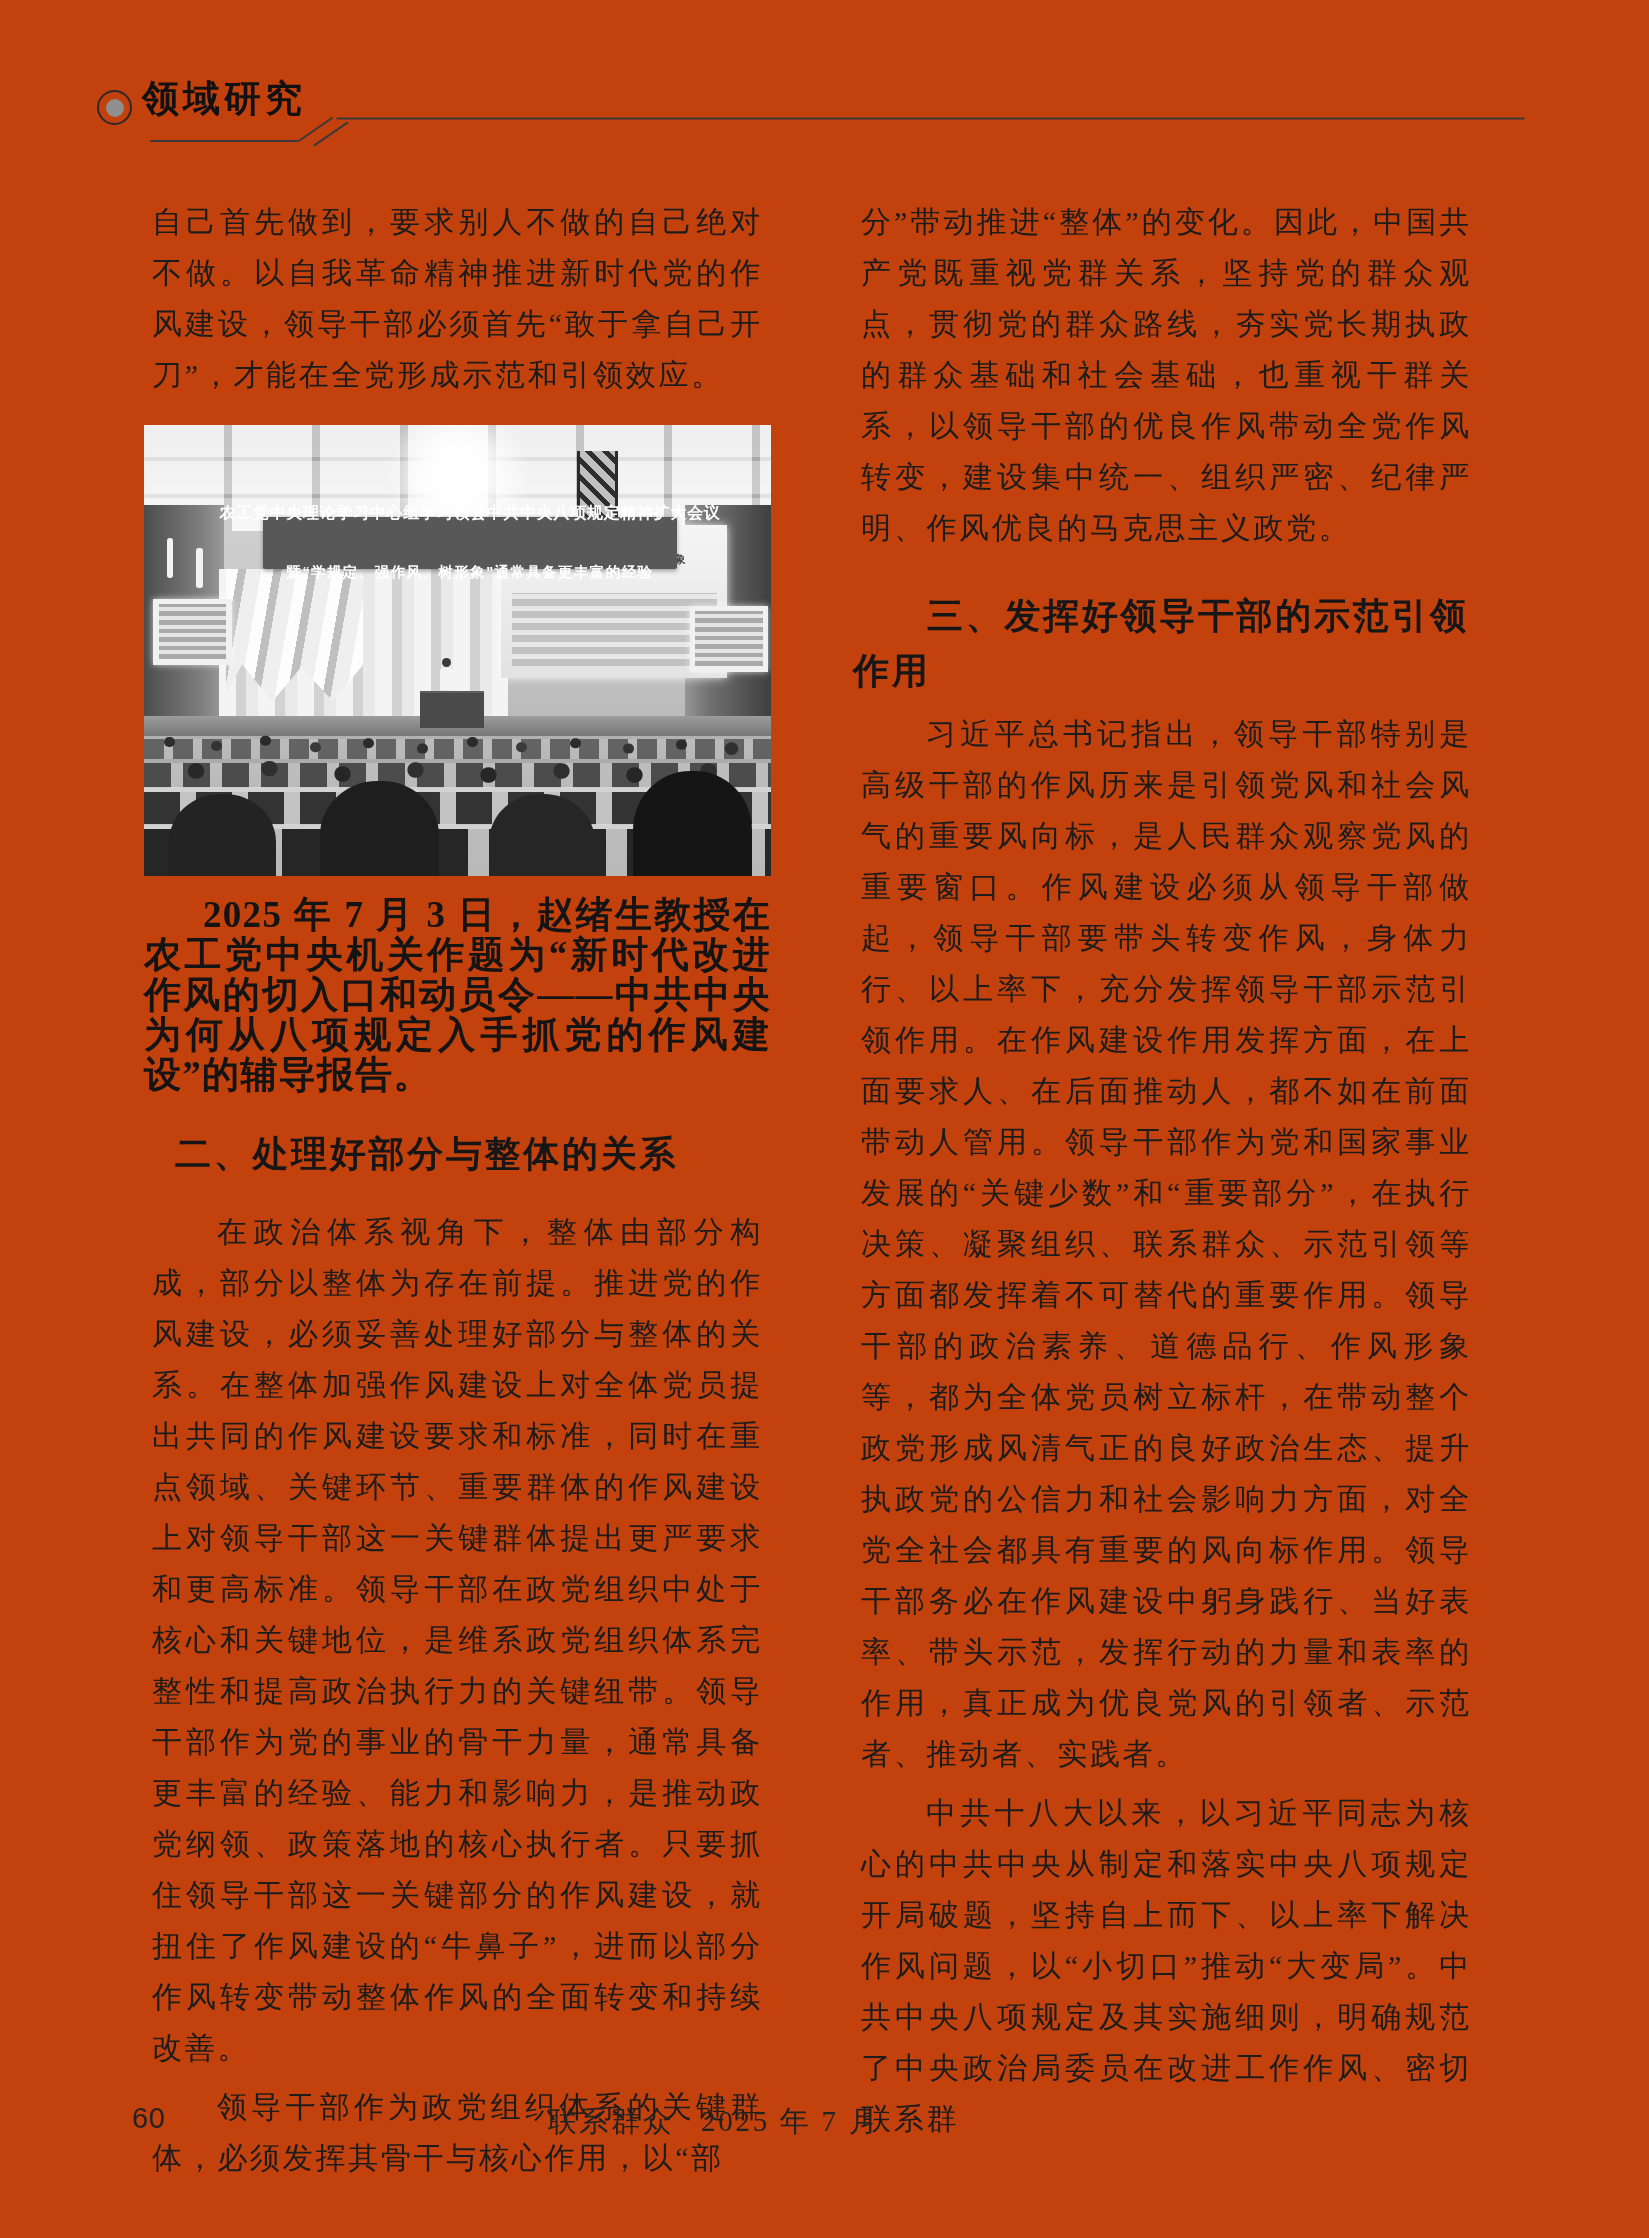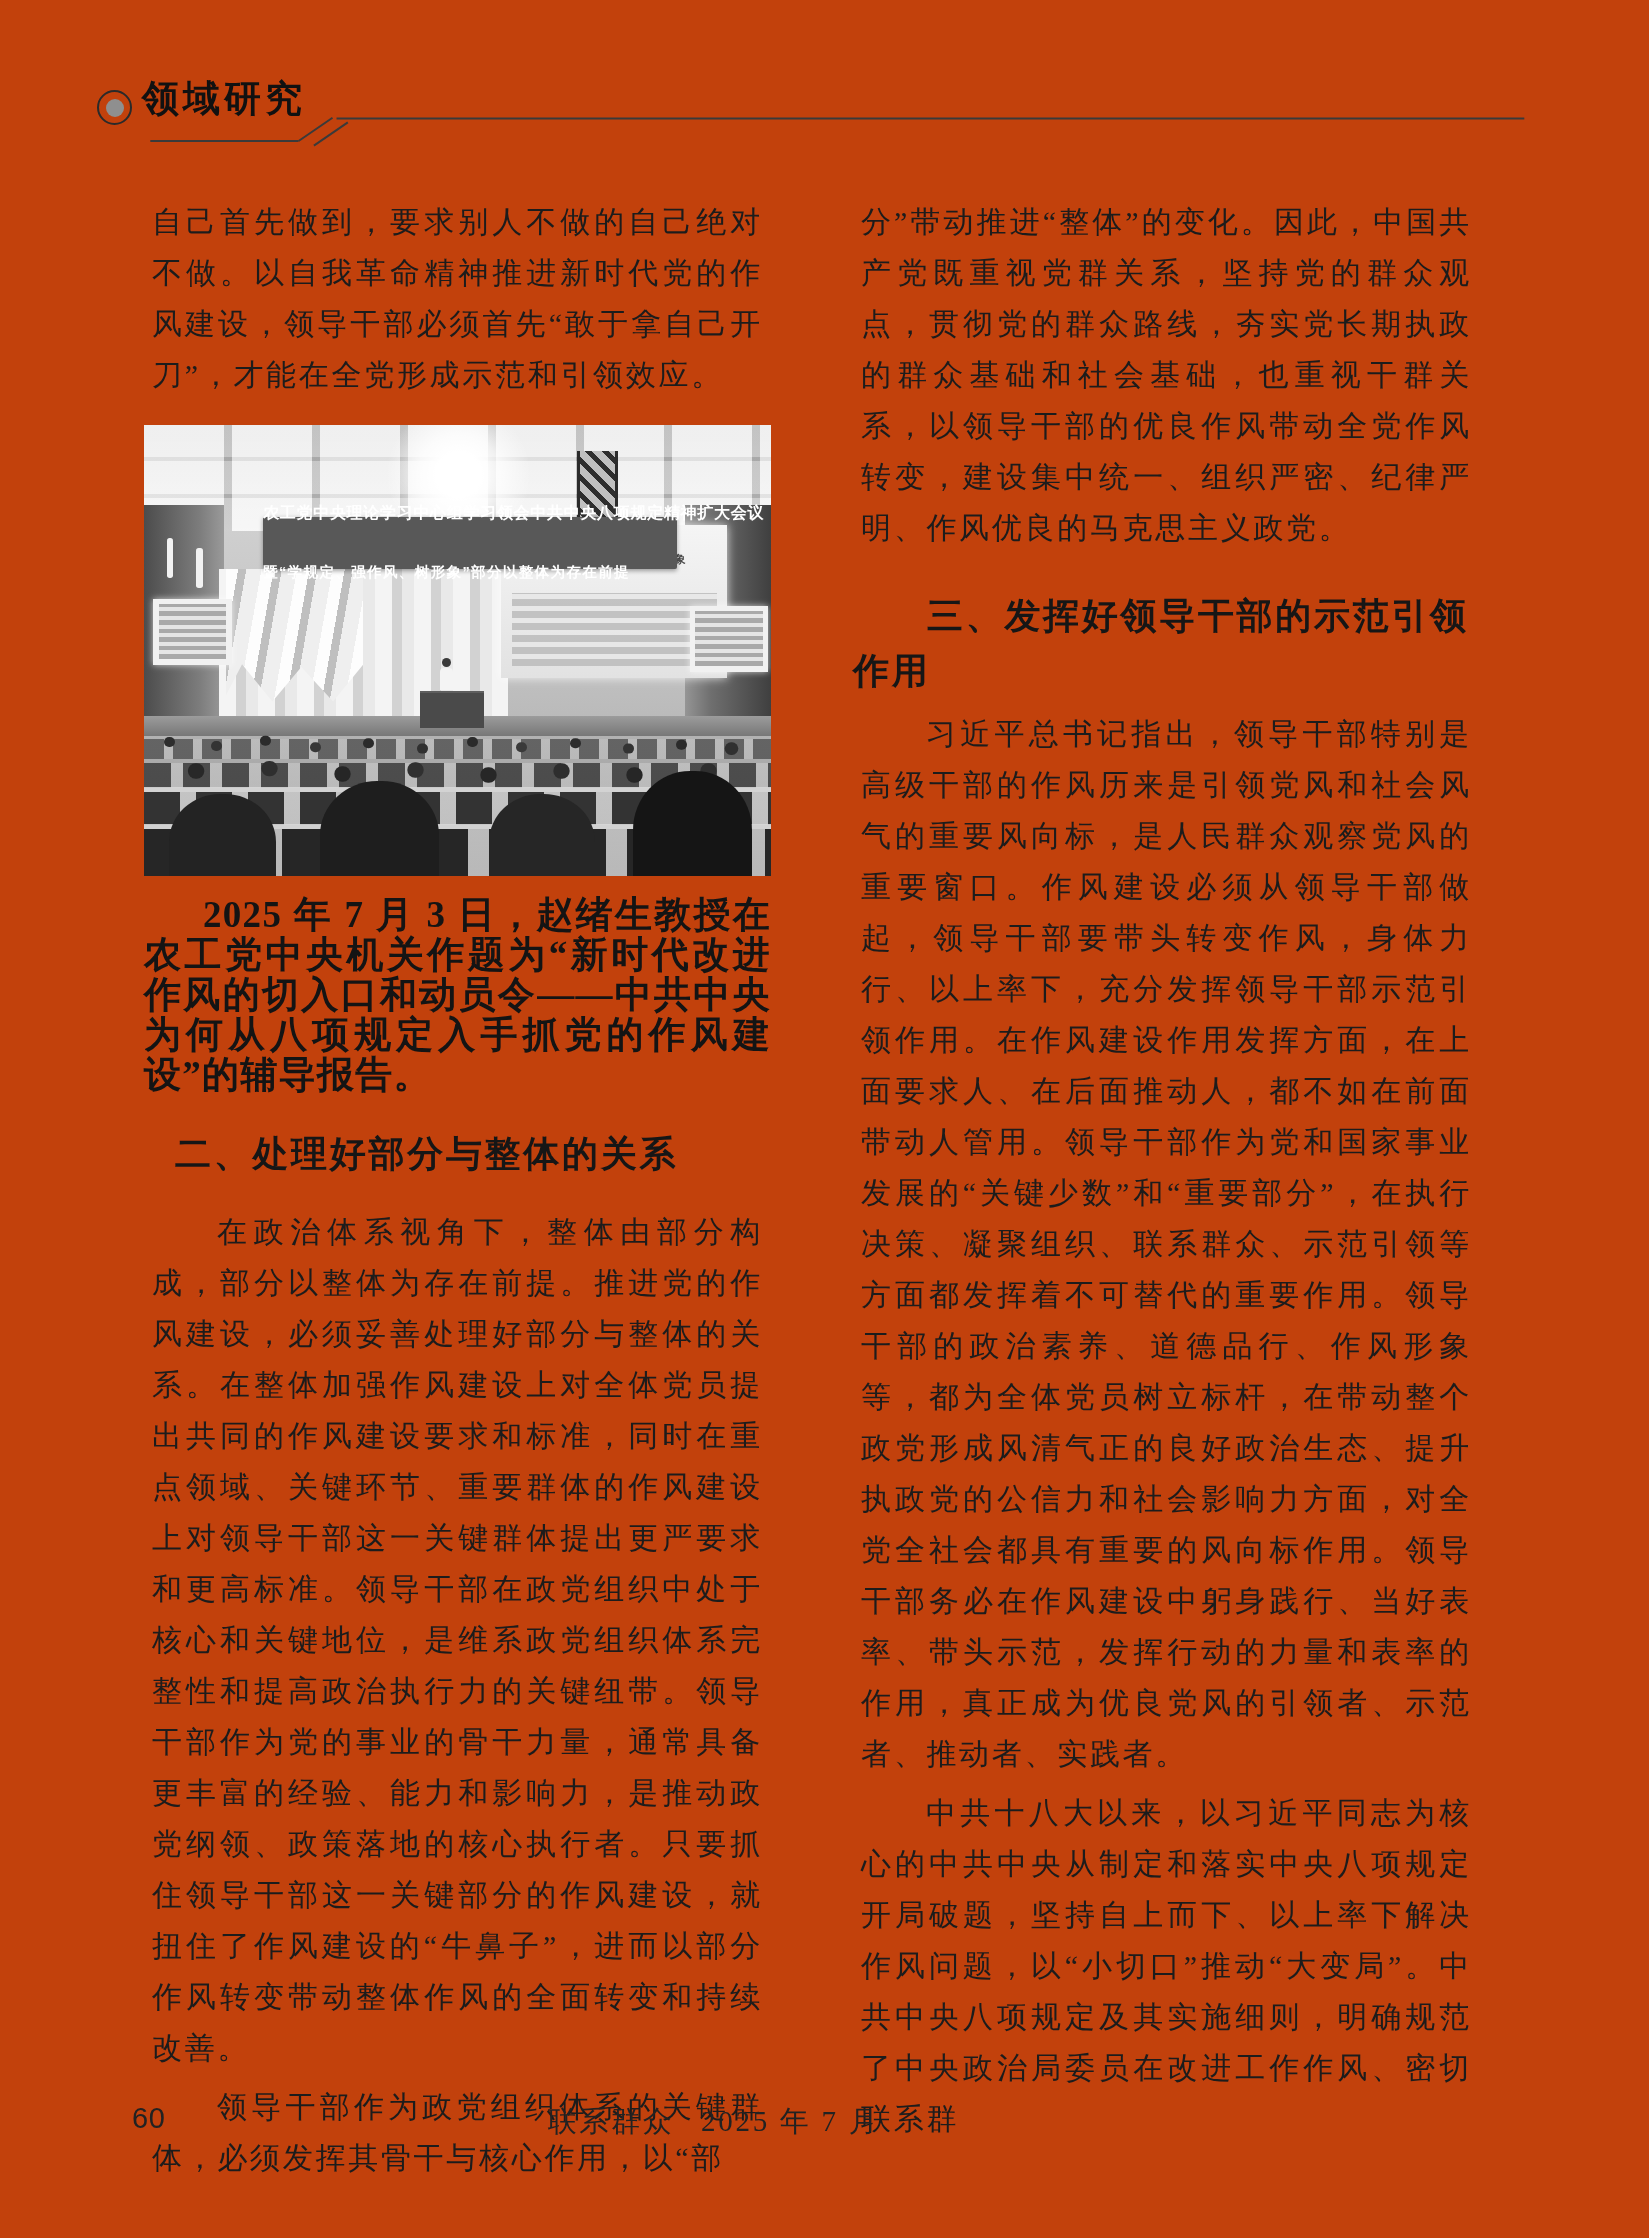--- a/index.html
+++ b/index.html
@@ -40,21 +40,21 @@
       background:radial-gradient(circle at 50% 45%,#ffffff 0 22%,rgba(255,255,255,.75) 40%,rgba(255,255,255,0) 70%);}
   .ph-truss{position:absolute;left:69%;top:26.6px;width:35px;height:199px;
       background:repeating-linear-gradient(45deg,#2e2e2e 0 4.7px,#c0c0c0 4.7px 12px);
       border-left:3.3px solid #2b2b2b;border-right:3.3px solid #2b2b2b;}
   .ph-wall-left{position:absolute;left:0;top:80px;width:80px;height:219px;
       background:linear-gradient(90deg,#4c4c4c,#7d7d7d 70%,#9a9a9a);}
   .ph-wall-right{position:absolute;right:0;top:80px;width:86px;height:226px;
       background:linear-gradient(270deg,#3f3f3f,#6f6f6f 70%,#959595);}
   .ph-sconce{position:absolute;width:6.6px;height:40px;background:#f2f2f2;border-radius:2.7px;}
   .ph-banner{position:absolute;left:19%;top:92px;width:66%;height:52px;background:#585858;
-      border-radius:2px;display:flex;flex-direction:column;justify-content:center;
+      border-radius:2px;display:flex;flex-direction:column;justify-content:center;align-items:center;
       gap:9px;box-shadow:0 1.3px 4px rgba(0,0,0,.35);}
   .banner-line{color:#ffffff;font-family:"Liberation Sans",sans-serif;font-weight:bold;white-space:nowrap;}
   .banner-line.l1{font-size:16px;letter-spacing:0.7px;}
   .banner-line.l2{font-size:14.6px;letter-spacing:1.3px;}
   .ph-curtain{position:absolute;left:12%;top:144px;width:46%;height:150px;
       background:repeating-linear-gradient(90deg,#f4f4f4 0 17.3px,#d2d2d2 17.3px 26.6px,#e9e9e9 26.6px 39px);}
   .ph-drapes{position:absolute;left:13%;top:144px;width:22%;height:133px;
       background:repeating-linear-gradient(100deg,#fdfdfd 0 12px,#bfbfbf 12px 20px,#efefef 20px 35px);
       clip-path:polygon(0 0,100% 0,100% 72%,78% 100%,55% 74%,34% 100%,12% 72%,0 96%);}
   .ph-bigscreen{position:absolute;left:57%;top:100px;width:36%;height:153px;
@@ -138,21 +138,21 @@
       <div class="ph-sconce" style="left:52px;top:123px;"></div>
       <div class="ph-truss"></div>
       <div class="ph-curtain"></div>
       <div class="ph-drapes"></div>
       <div class="ph-bigscreen">
         <div class="slide-title">不正之风严重损害党的形象</div>
         <div class="slide-body"></div>
       </div>
       <div class="ph-banner">
         <div class="banner-line l1">农工党中央理论学习中心组学习领会中共中央八项规定精神扩大会议</div>
-        <div class="banner-line l2">暨“学规定、强作风、树形象”部分以整体为存在前提</div>
+        <div class="banner-line l2">暨“学规定、强作风、树形象”通常具备更丰富的经验</div>
       </div>
       <div class="ph-sidescreen" style="left:1.5%;top:174px;">
           <div class="mini"></div>
         </div>
       <div class="ph-sidescreen" style="right:0.5%;top:181px;">
           <div class="mini"></div>
         </div>
       <div class="ph-stage"></div>
       <div class="ph-speaker-body"></div>
       <div class="ph-speaker-head"></div>

